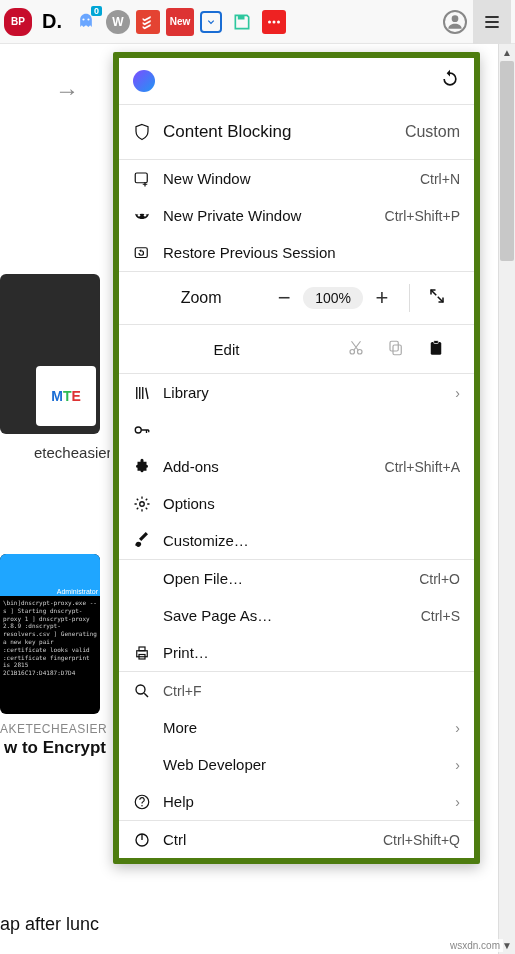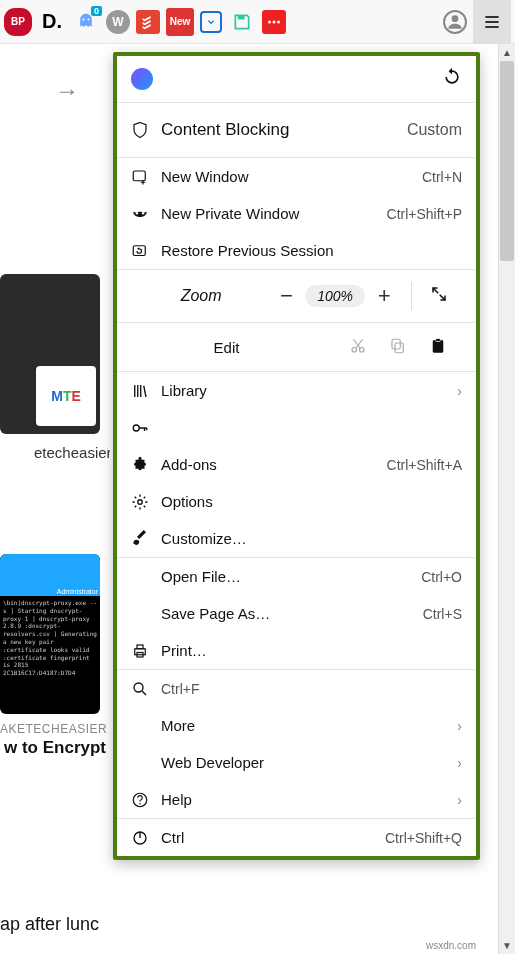--- a/index.html
+++ b/index.html
@@ -34,38 +34,38 @@
 .bg-thumb1 .inner { position: absolute; bottom: 8px; right: 4px; width: 60px; height: 60px; background: #fff; border-radius: 4px; display: flex; align-items: center; justify-content: center; font-weight: bold; font-size: 14px; }
 .bg-thumb1 .inner span.m { color: #1a6dd4; } .bg-thumb1 .inner span.t { color: #2eba55; } .bg-thumb1 .inner span.e { color: #d33; }
 .bg-label1 { position: absolute; top: 400px; left: 0; font-size: 15px; color: #333; padding-left: 34px; }
 .bg-thumb2 { position: absolute; top: 510px; left: 0; width: 100px; height: 160px; background: #000; border-radius: 6px; overflow: hidden; }
 .bg-thumb2 .blue { height: 42px; background: #1fa6ff; position: relative; }
 .bg-thumb2 .blue .adm { position: absolute; bottom: 1px; right: 2px; font-size: 7px; color: #fff; }
 .bg-thumb2 .term { font-size: 6px; color: #ccc; padding: 3px; line-height: 1.3; font-family: monospace; }
 .bg-label2a { position: absolute; top: 678px; left: 0; font-size: 12px; color: #888; letter-spacing: 0.5px; }
 .bg-label2b { position: absolute; top: 694px; left: 4px; font-size: 17px; color: #111; font-weight: bold; }
 .bg-label3 { position: absolute; top: 870px; left: 0; font-size: 18px; color: #111; }
-.watermark { position: absolute; bottom: 2px; right: 36px; font-size: 10px; color: #888; background: rgba(255,255,255,0.8); padding: 1px 3px; }
-
-
-.menu { position: absolute; top: 52px; left: 113px; width: 367px; background: #fff; border: 4px solid #4d7c0f; box-shadow: 0 4px 14px rgba(0,0,0,0.25); border-radius: 2px; }
+.watermark { position: absolute; bottom: 2px; right: 12px; font-size: 10px; color: #888; background: rgba(255,255,255,0.8); padding: 1px 3px; }
+
+
+.menu { position: absolute; top: 52px; left: 113px; width: 367px; background: #fff; border: 6px solid #4d7c0f; box-shadow: 0 4px 14px rgba(0,0,0,0.25); border-radius: 2px; }
 .menu-row { display: flex; align-items: center; height: 37px; padding: 0 14px; font-size: 15px; color: #111; cursor: pointer; }
 .menu-row .ico { width: 30px; display: flex; align-items: center; justify-content: flex-start; color: #333; }
 .menu-row .ico svg { width: 18px; height: 18px; }
 .menu-row .lbl { flex: 1; }
 .menu-row .short { color: #555; font-size: 14px; }
 .menu-row .chev { color: #888; font-size: 14px; }
 .menu hr { border: none; border-top: 1px solid #e4e4e4; margin: 0; }
 .header-row { height: 46px; display: flex; align-items: center; padding: 0 14px; }
 .header-row .profile { width: 22px; height: 22px; border-radius: 50%; background: linear-gradient(135deg,#7c4dff,#2196f3); }
 .header-row .spacer { flex: 1; }
 .cb-row { height: 54px; }
 .cb-row .lbl { font-size: 17px; }
 .cb-row .short { font-size: 16px; }
-.zoom-row { justify-content: flex-end; padding: 0 18px; height: 52px; font-style: italic; }
+.zoom-row { justify-content: flex-end; padding: 0 18px; height: 52px; }
 .zoom-row .zlabel { flex: 1; text-align: center; font-size: 16px; }
 .zoom-row .zbtn { width: 38px; text-align: center; font-size: 22px; color: #333; cursor: pointer; }
 .zoom-row .zval { background: #eee; border-radius: 14px; padding: 3px 12px; font-size: 14px; }
 .zoom-row .divider { width: 1px; height: 28px; background: #ddd; margin: 0 8px; }
 .edit-row { justify-content: flex-start; padding: 0 18px; height: 48px; }
 .edit-row .elabel { flex: 1; text-align: center; font-size: 15px; margin-left: -20px; }
 .edit-row .ebtn { width: 40px; text-align: center; color: #888; cursor: pointer; }
 .edit-row .ebtn.active { color: #111; }
 </style>
 </head>

